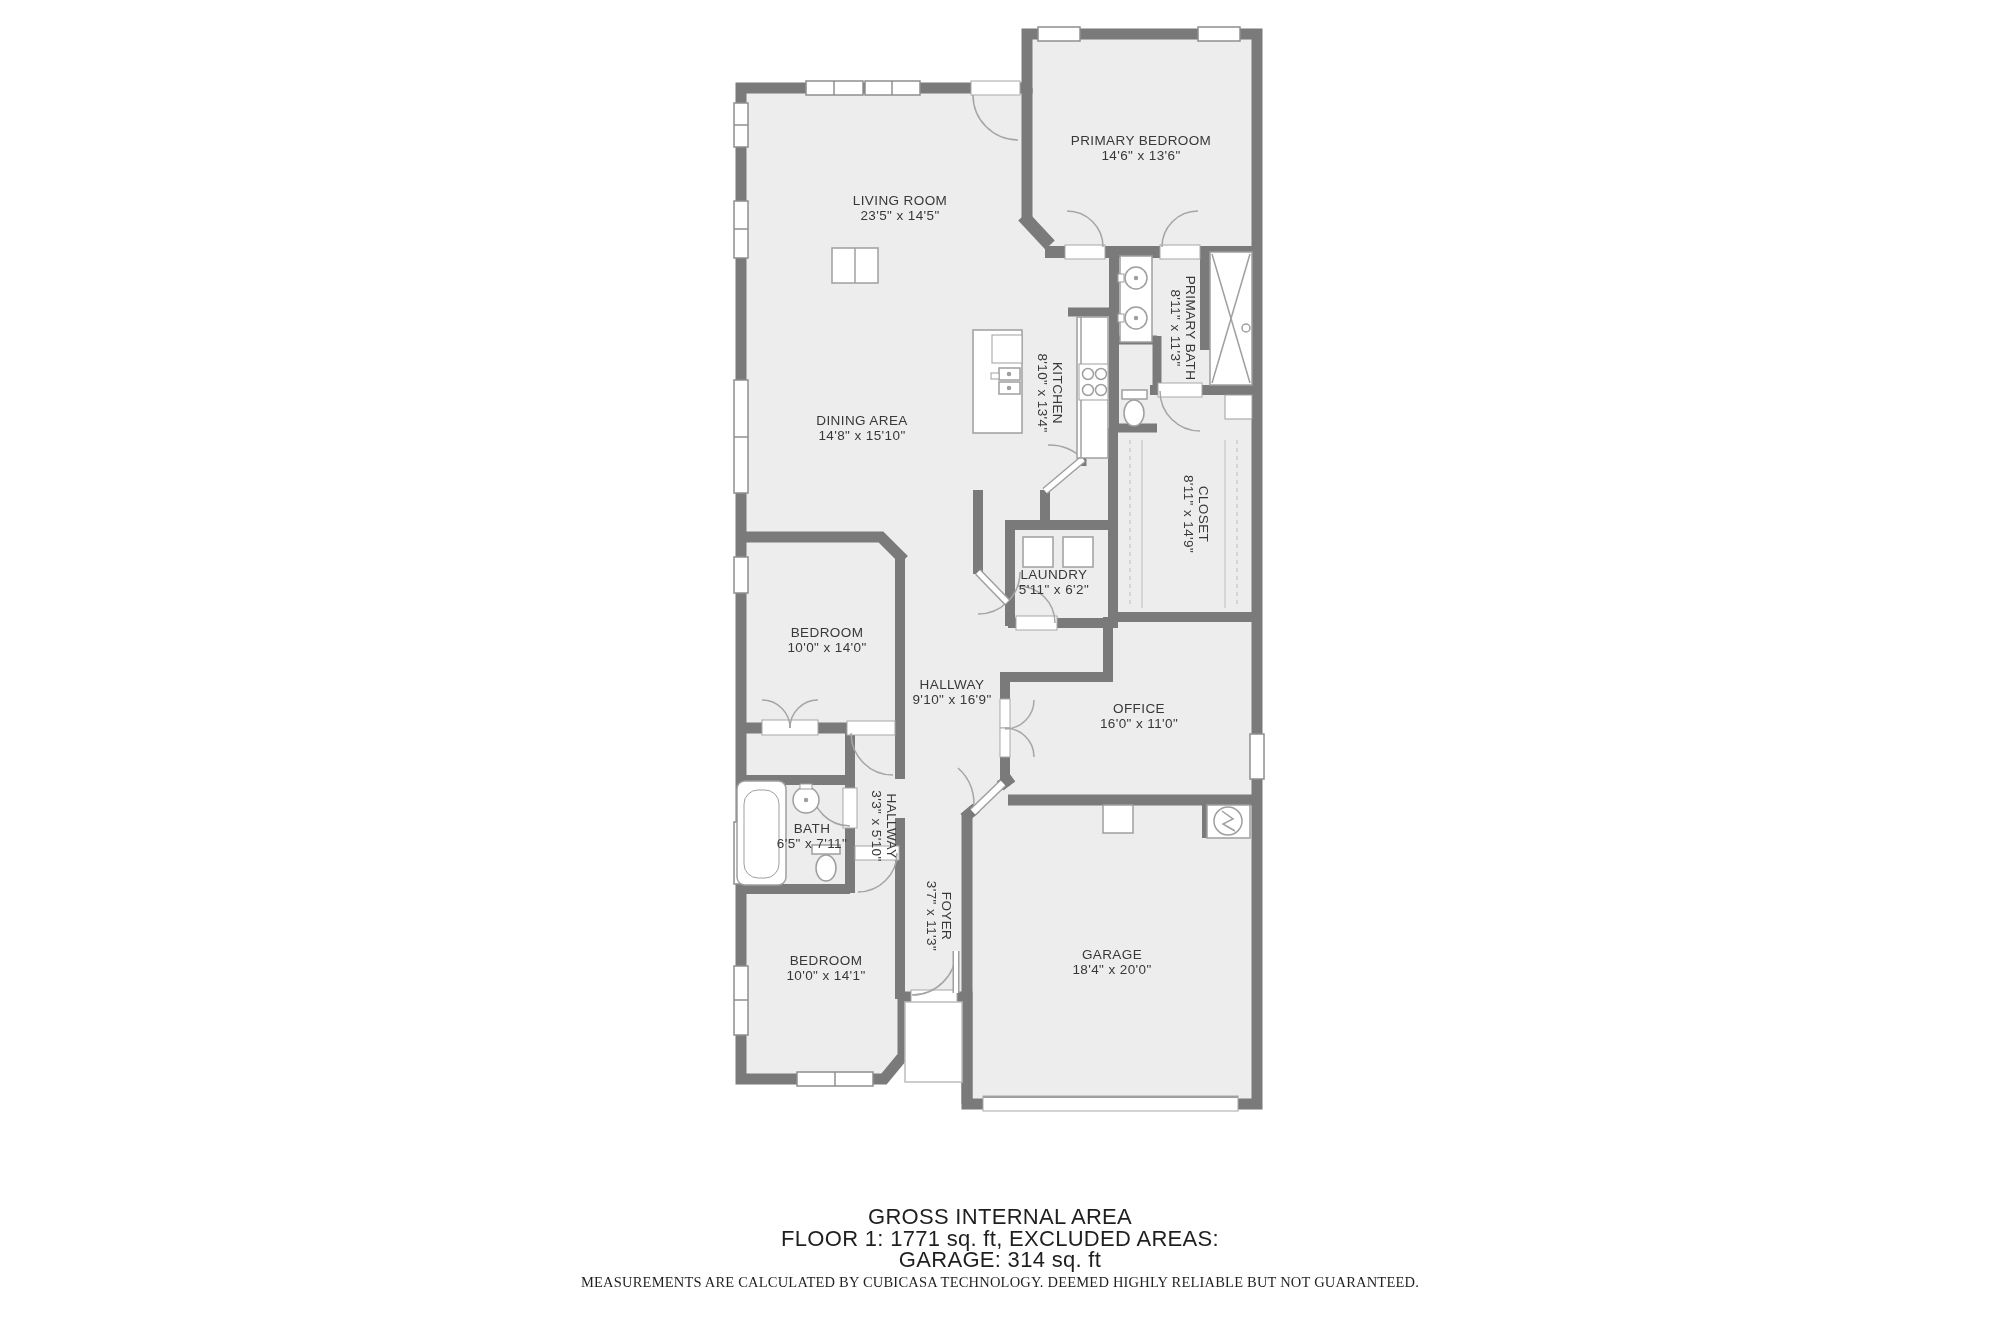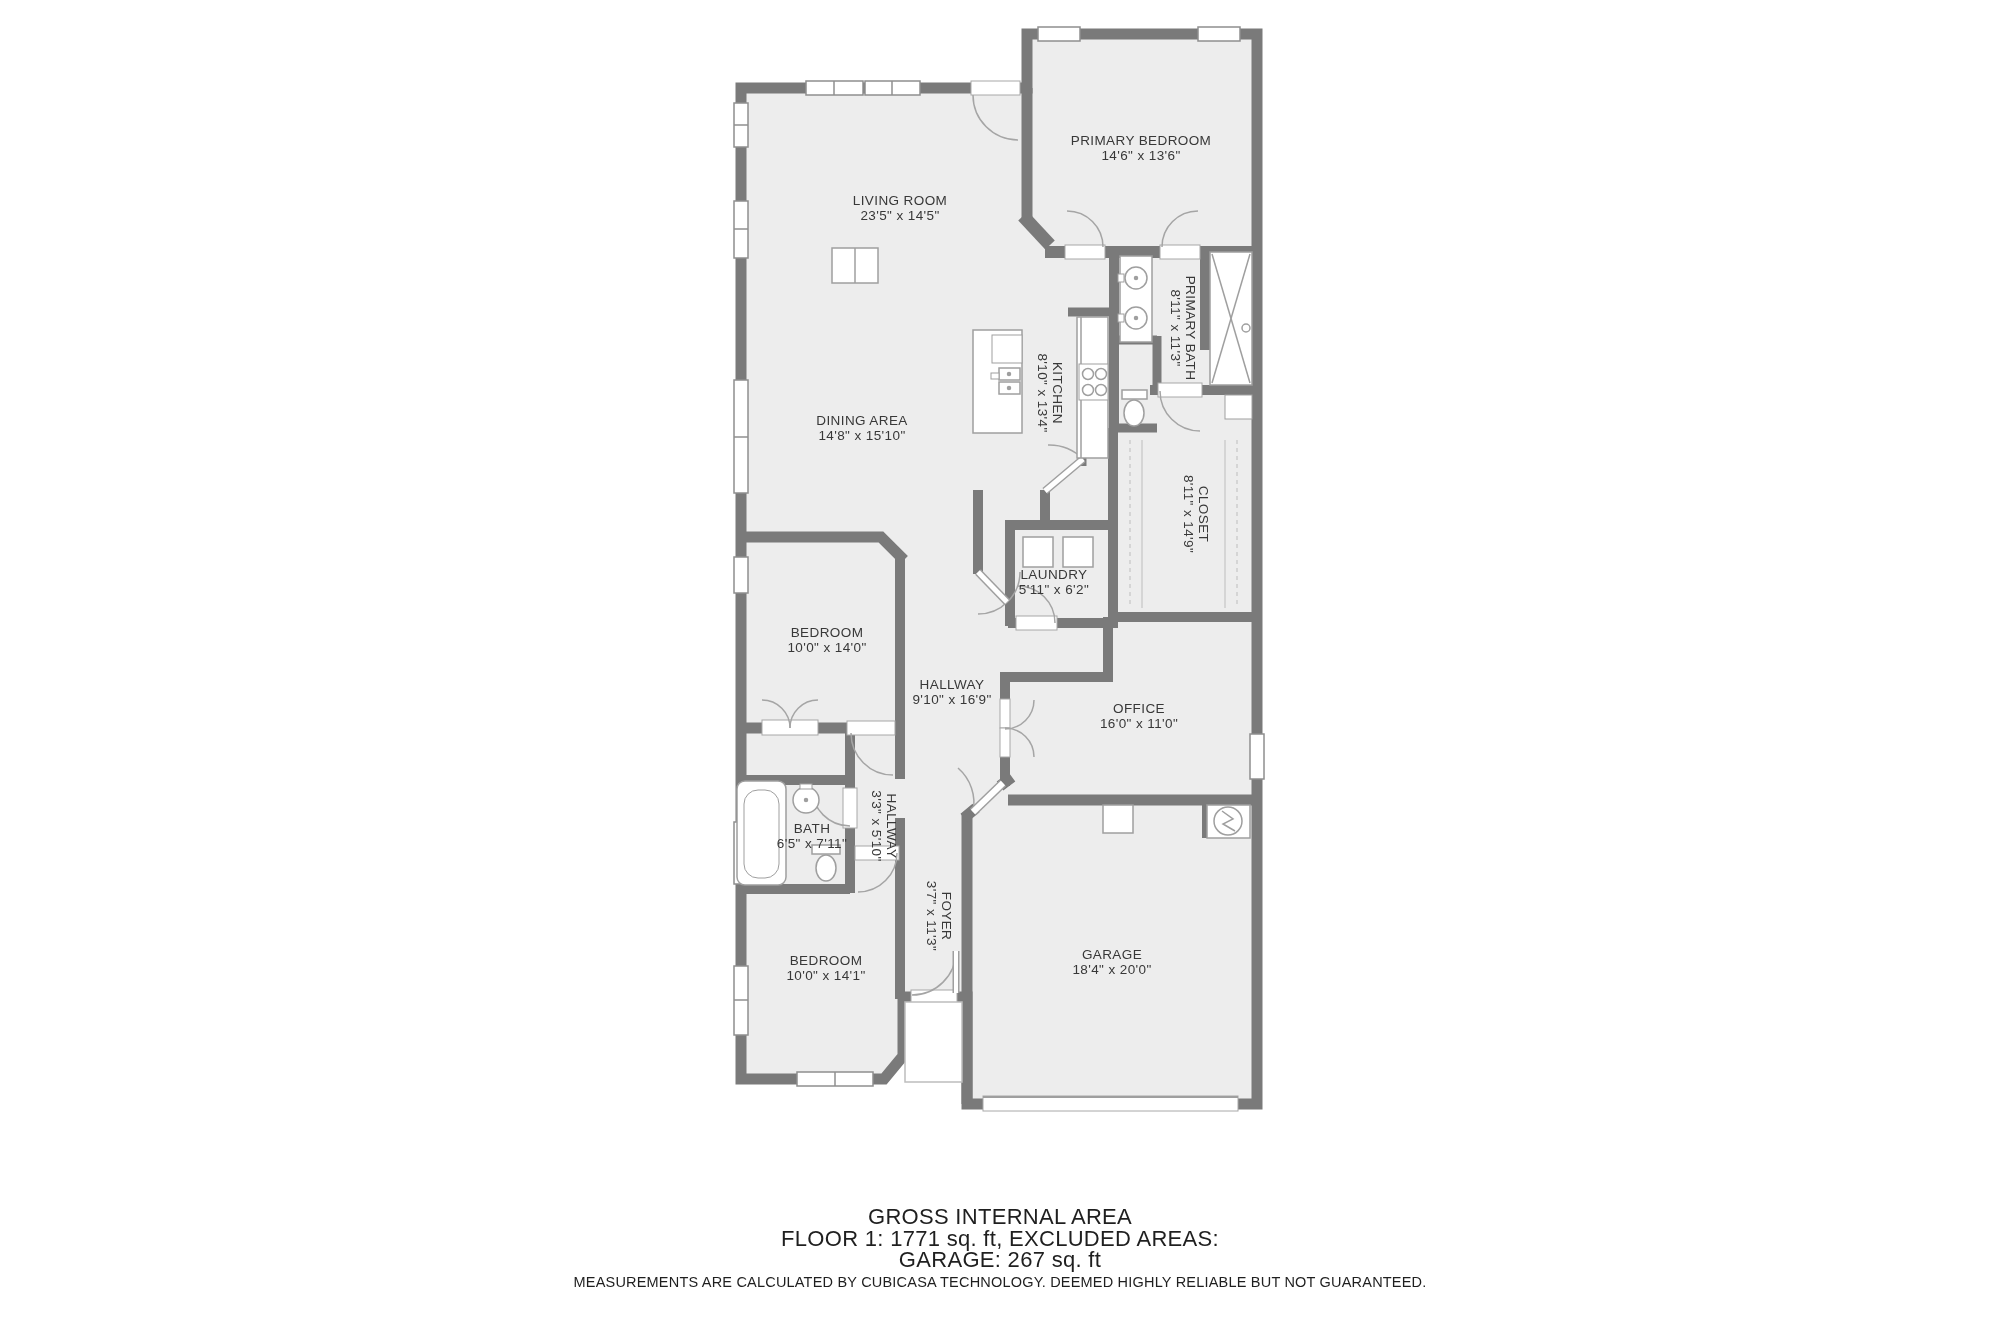--- a/index.html
+++ b/index.html
@@ -2,21 +2,21 @@
 <html><head>
 <meta charset="utf-8">
 <style>
   html,body{margin:0;padding:0;background:#ffffff;}
   #stage{position:relative;width:2000px;height:1333px;background:#ffffff;overflow:hidden;
          font-family:"Liberation Sans", sans-serif;}
   #plan-svg{position:absolute;left:0;top:0;}
   .room-label{font-family:"Liberation Sans", sans-serif;fill:#383838;font-size:13.5px;letter-spacing:.4px;}
   #footer{position:absolute;left:0;top:1206px;width:2000px;text-align:center;color:#1f1f1f;}
   #footer .fline{font-size:22px;line-height:21.5px;letter-spacing:.3px;}
-  #footer .fdisc{font-size:14.5px;line-height:22px;letter-spacing:.2px;}
+  #footer .fdisc{font-size:14.5px;line-height:22px;letter-spacing:.2px;font-family:Liberation Serif, serif;}
 </style>
 </head>
 <body>
 
 <div id="stage">
   <svg id="plan-svg" width="2000" height="1333" viewBox="0 0 2000 1333" xmlns="http://www.w3.org/2000/svg">
 
     <g>
       <polygon points="741,88 1027,88 1027,34 1257,34 1257,1104 967,1104 967,997 903,997 903,1056 884,1079 741,1079" fill="#ededed" stroke="#7a7a7a" stroke-width="11" stroke-linejoin="miter"></polygon>
     </g>
@@ -298,16 +298,16 @@
         <text class="room-label" text-anchor="middle" x="826" y="964.5">BEDROOM</text>
         <text class="room-label" text-anchor="middle" x="826" y="979.5">10'0" x 14'1"</text>
         <text class="room-label" text-anchor="middle" x="1112" y="958.5">GARAGE</text>
         <text class="room-label" text-anchor="middle" x="1112" y="973.5">18'4" x 20'0"</text>
       </g>
   </svg>
 
   <div id="footer">
     <div class="fline">GROSS INTERNAL AREA</div>
     <div class="fline">FLOOR 1: 1771 sq. ft, EXCLUDED AREAS:</div>
-    <div class="fline">GARAGE: 267 sq. ft</div>
+    <div class="fline">GARAGE: 314 sq. ft</div>
     <div class="fdisc">MEASUREMENTS ARE CALCULATED BY CUBICASA TECHNOLOGY. DEEMED HIGHLY RELIABLE BUT NOT GUARANTEED.</div>
   </div>
 </div>
 
 </body></html>

